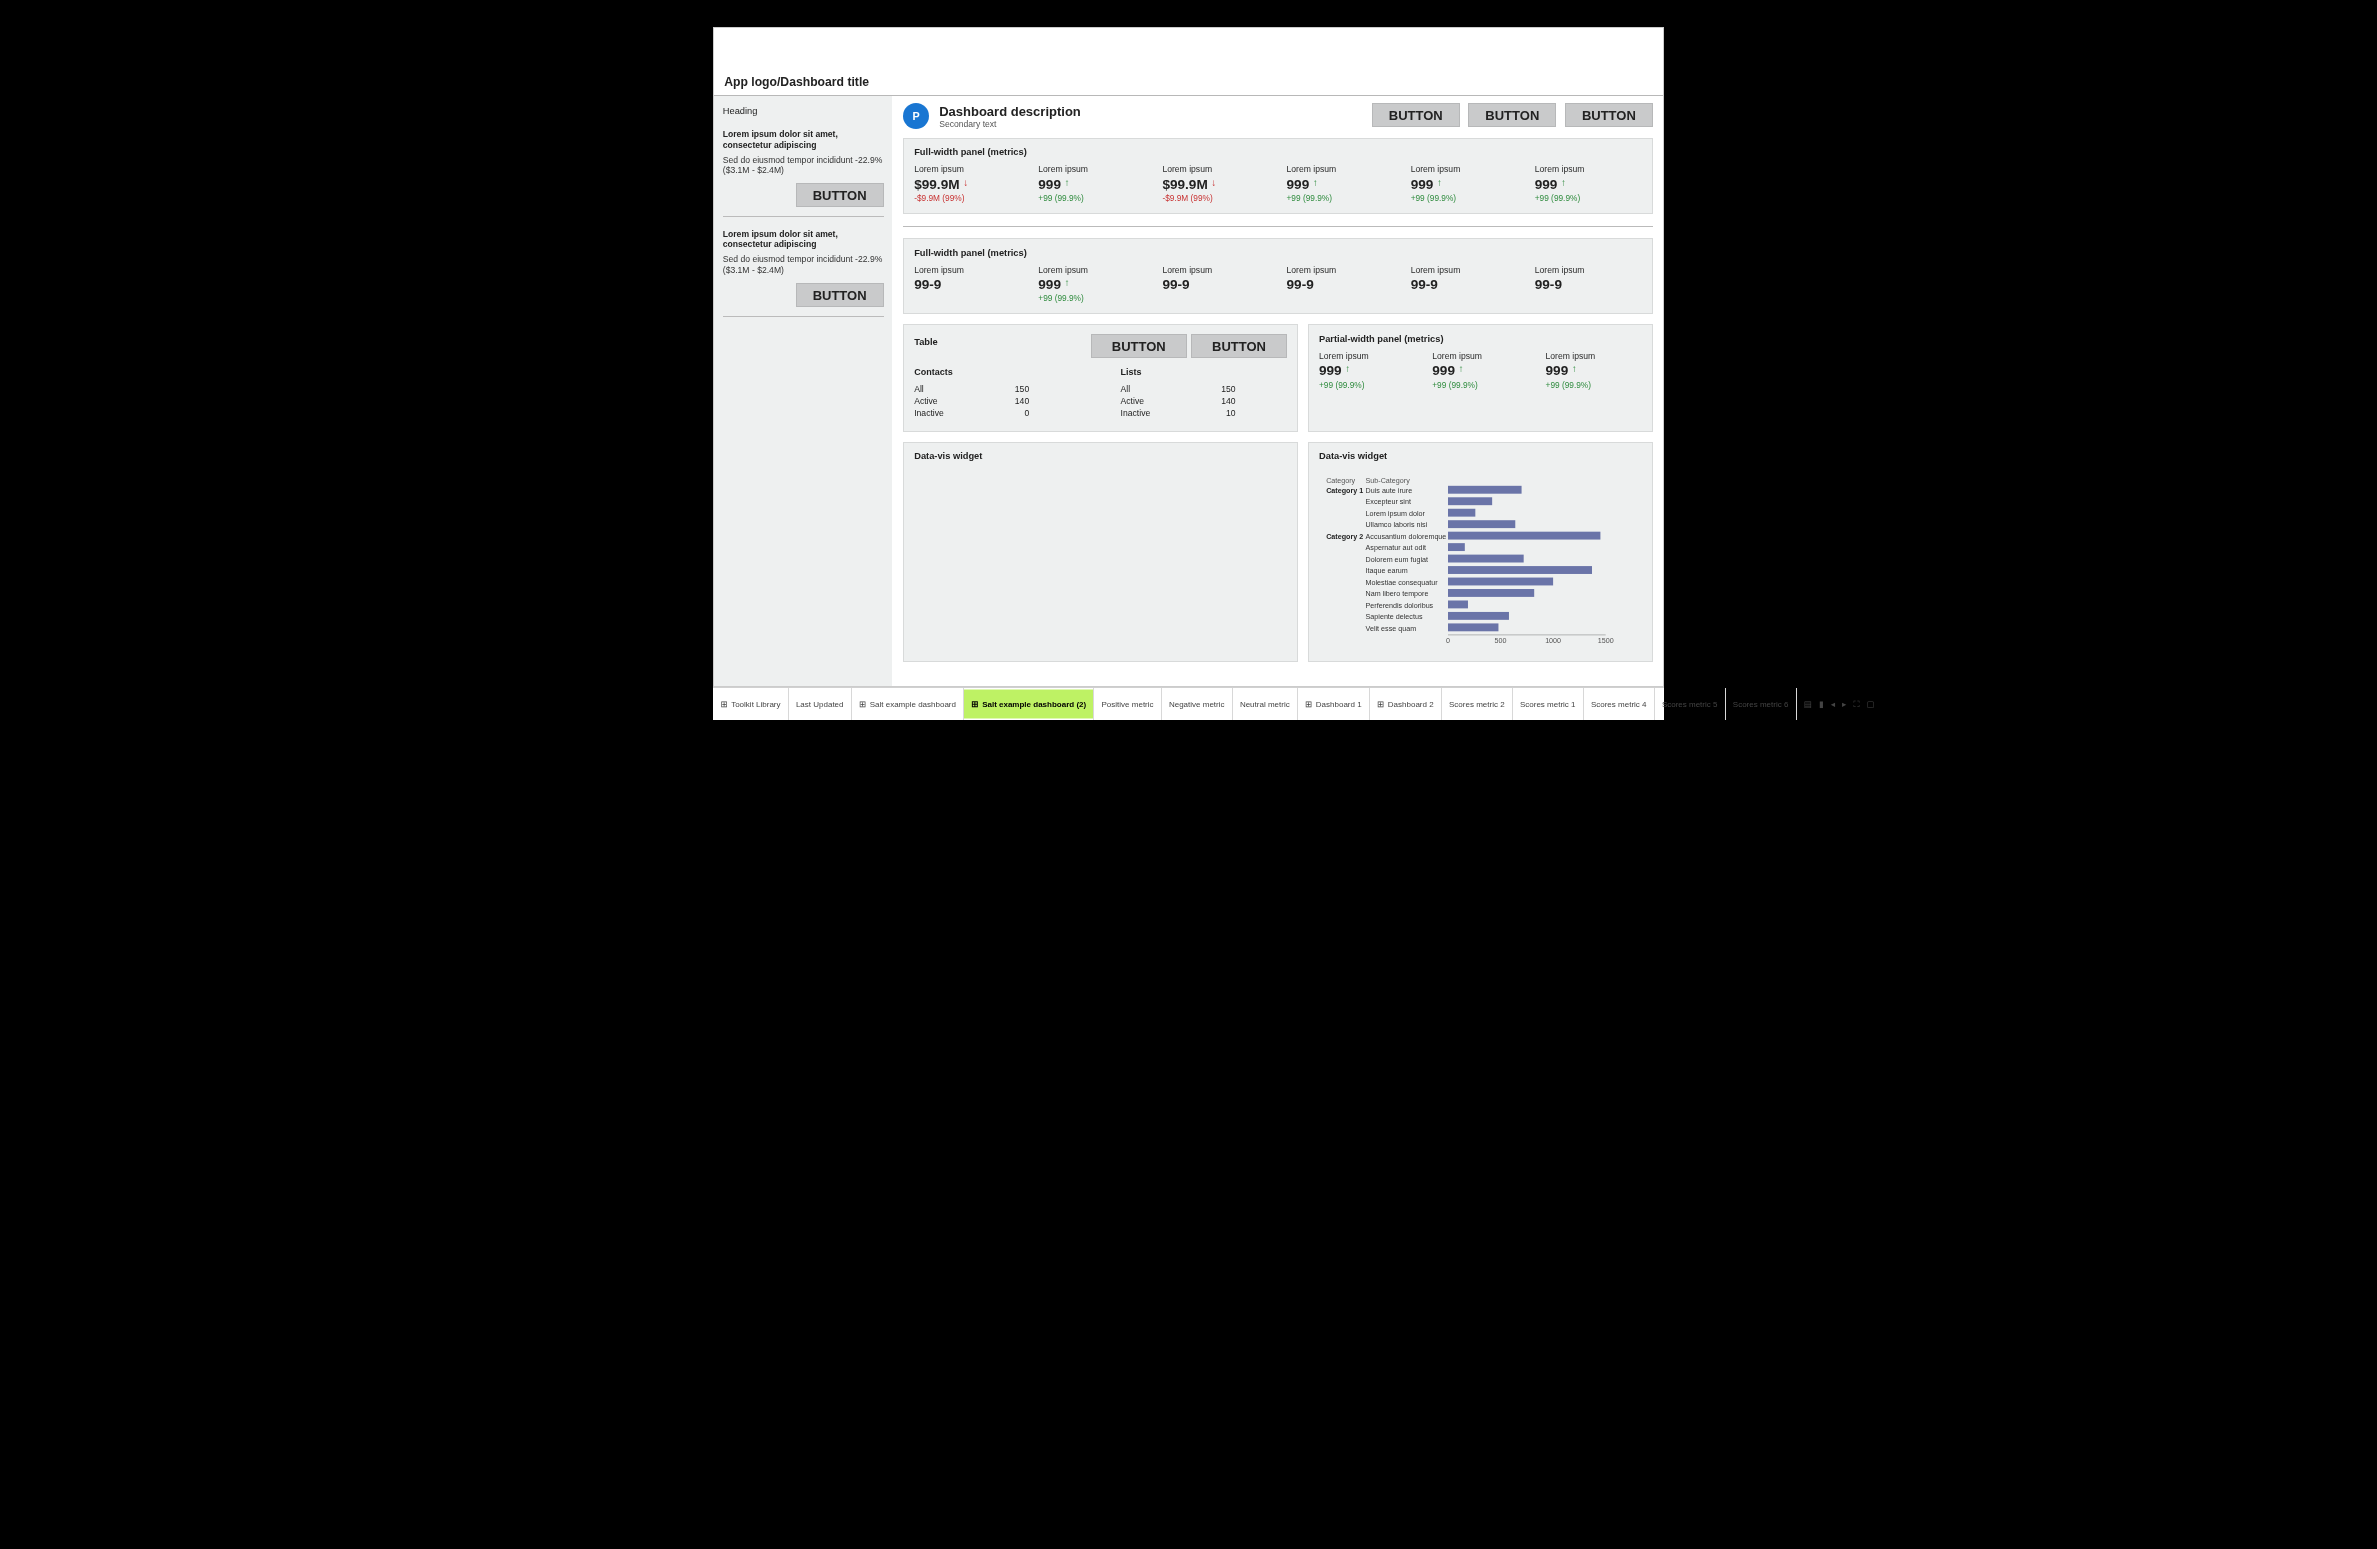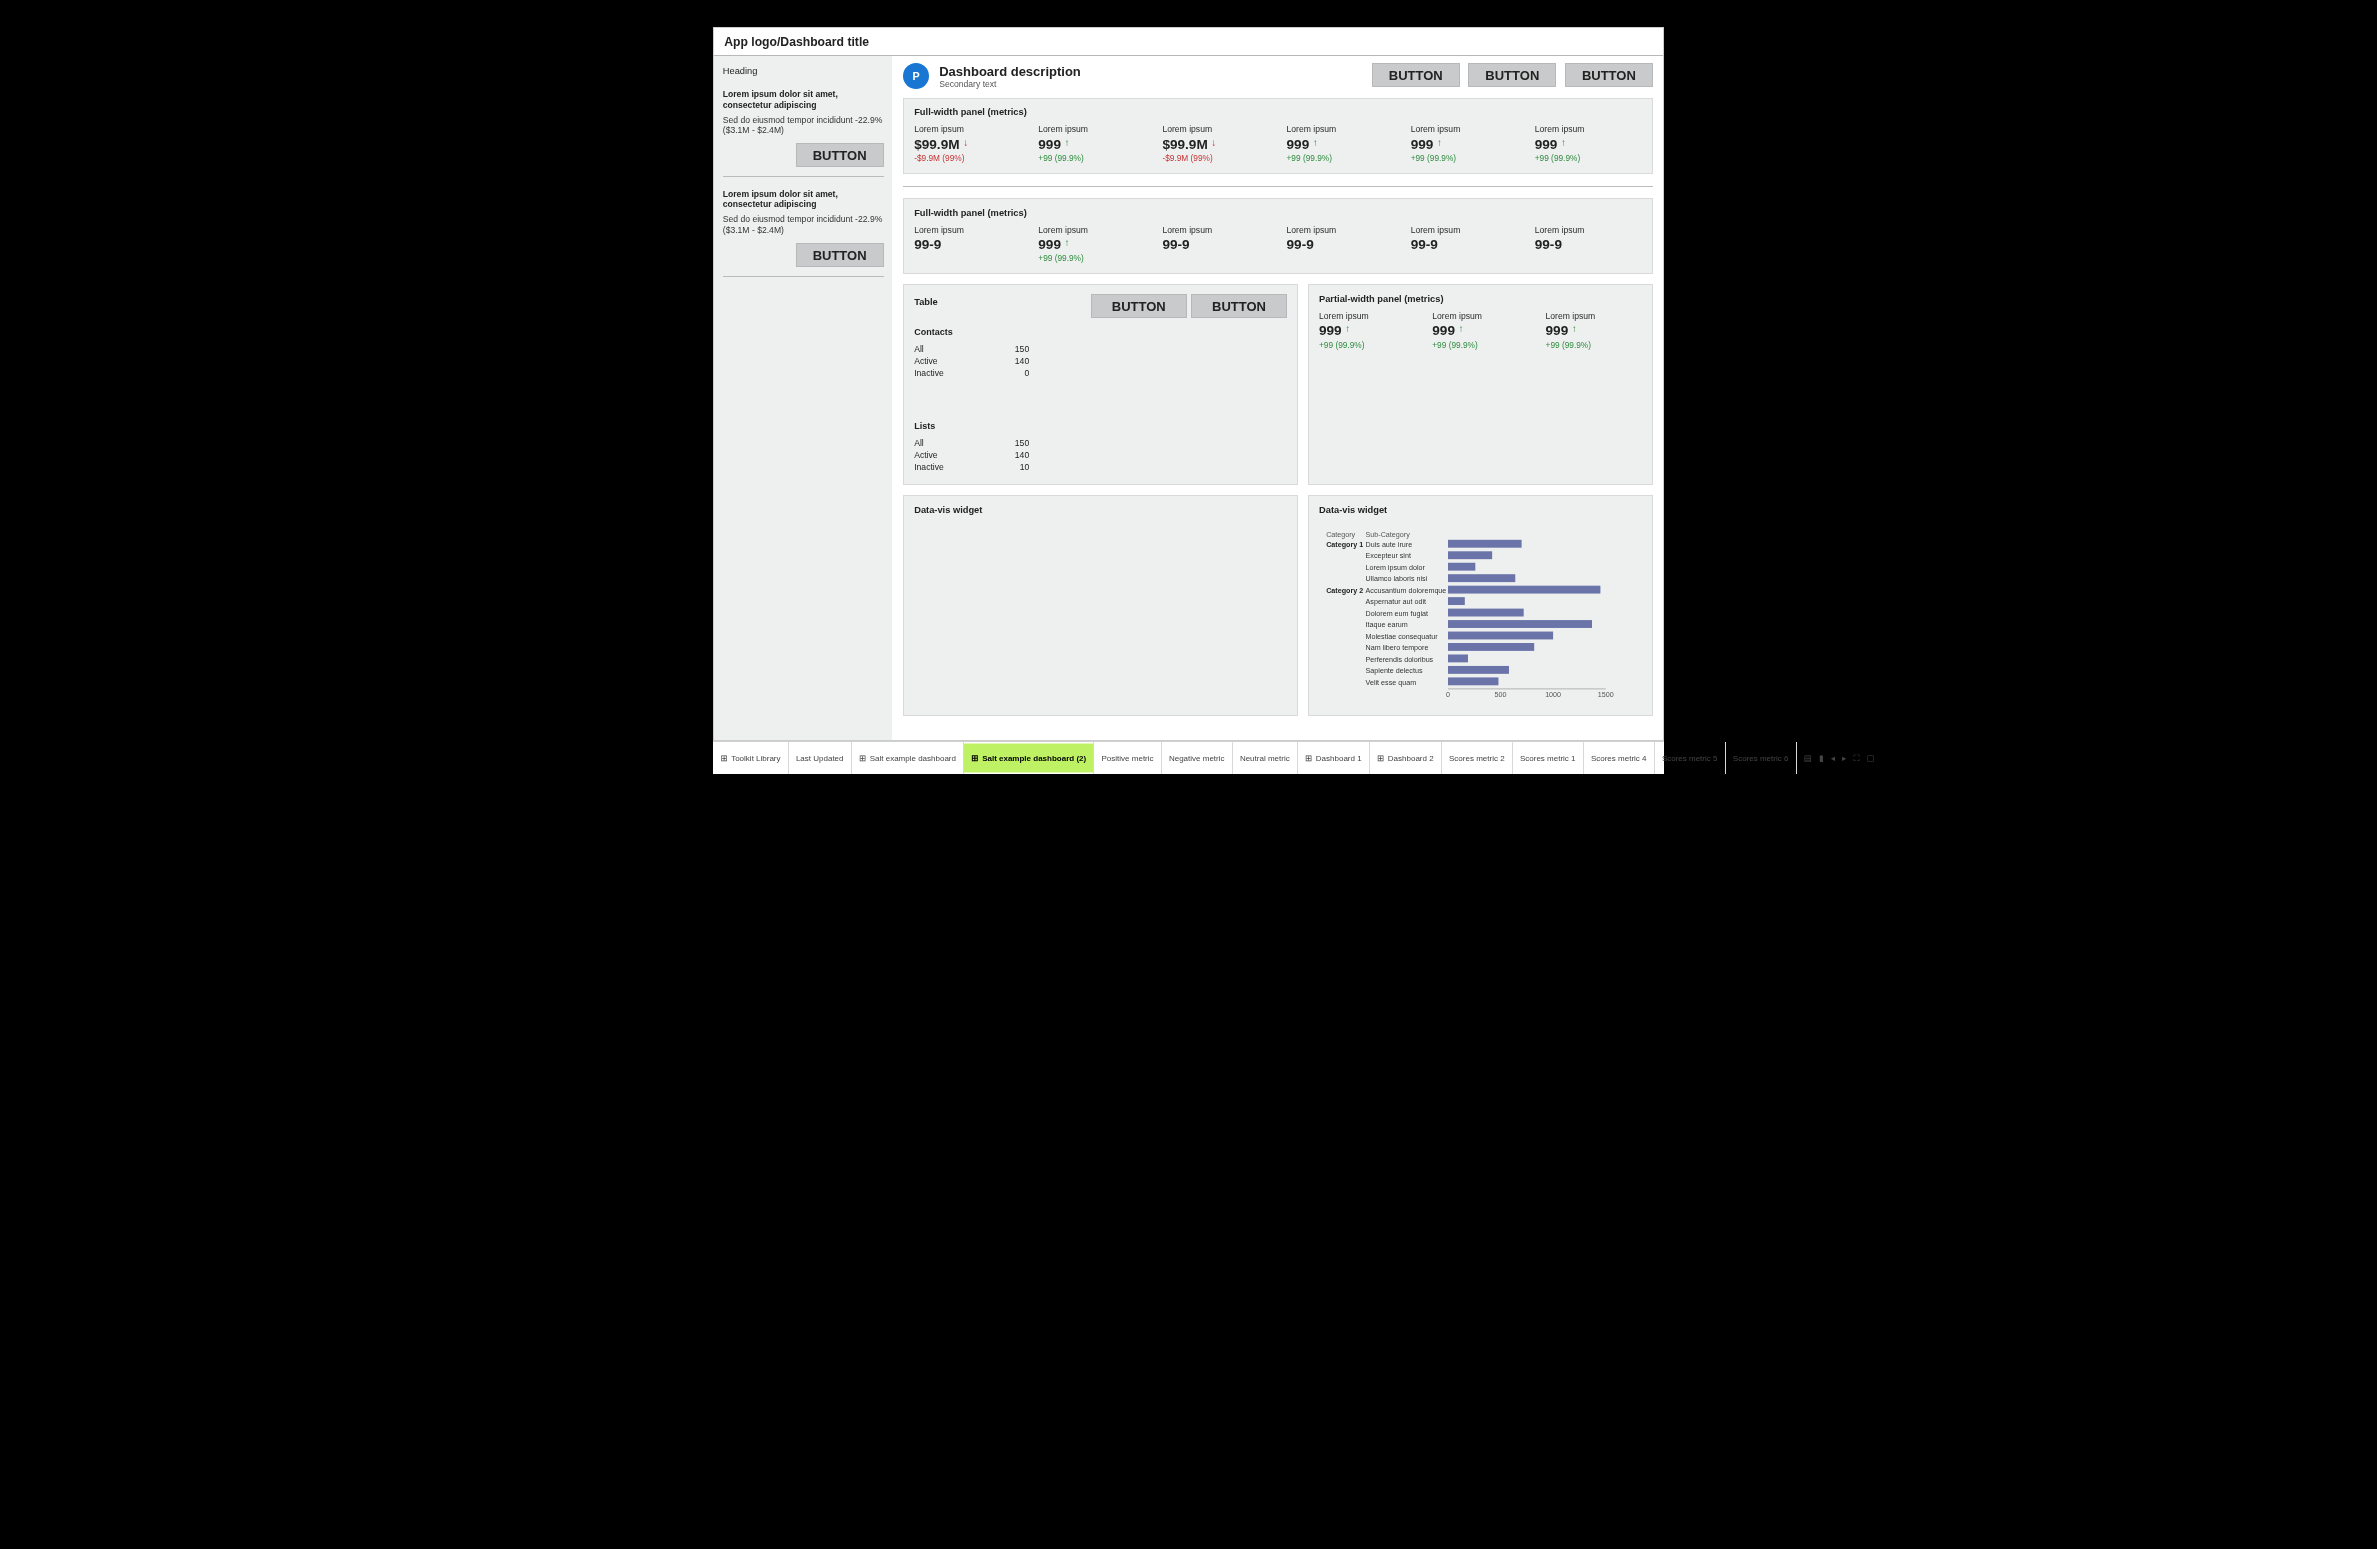--- a/index.html
+++ b/index.html
@@ -26,20 +26,21 @@
     width: 100%;
     border: 0.7px solid #ccc;
   }
 
   
   .titlebar {
     padding: 7.2px 10px 5.7px 10px;
     font-size: 12.2px;
     font-weight: 700;
     color: #222;
+    margin-top: 40px;
   }
   .hr { border: 0; border-top: 0.7px solid #b8b8b8; margin: 0; }
 
   .layout { display: flex; width: 100%; }
 
   
   .sidebar {
     width: 179px;
     background: #eef0f0;
     padding: 10px 8.6px;
@@ -94,21 +95,21 @@
   .neg { color: #c83232; }
   .arrow { font-size: 10px; font-weight: 400; }
 
   .row { display: flex; gap: 10px; }
   .col { flex: 1; }
 
   
   .tblpanel .head { display: flex; justify-content: space-between; align-items: center; margin-bottom: 8.6px; }
   .tblpanel .btns { display: flex; gap: 4.3px; }
   .tblpanel .btns .btn { padding: 3.6px 20px; }
-  .tblpanel .inner { display: flex; gap: 40px; flex-direction: column; }
+  .tblpanel .inner { display: flex; gap: 40px; }
   .tblcol { flex: 1; }
   .tblcol h5 { font-size: 9px; font-weight: 700; margin-bottom: 7.2px; }
   .tblcol .tr { display: flex; justify-content: space-between; font-size: 8.6px; margin-bottom: 2.2px; max-width: 115px;}
 
   
   .chart-wrap { display: flex; padding-top: 5.7px; }
   svg { display: block; }
 
   
   .tabstrip {

